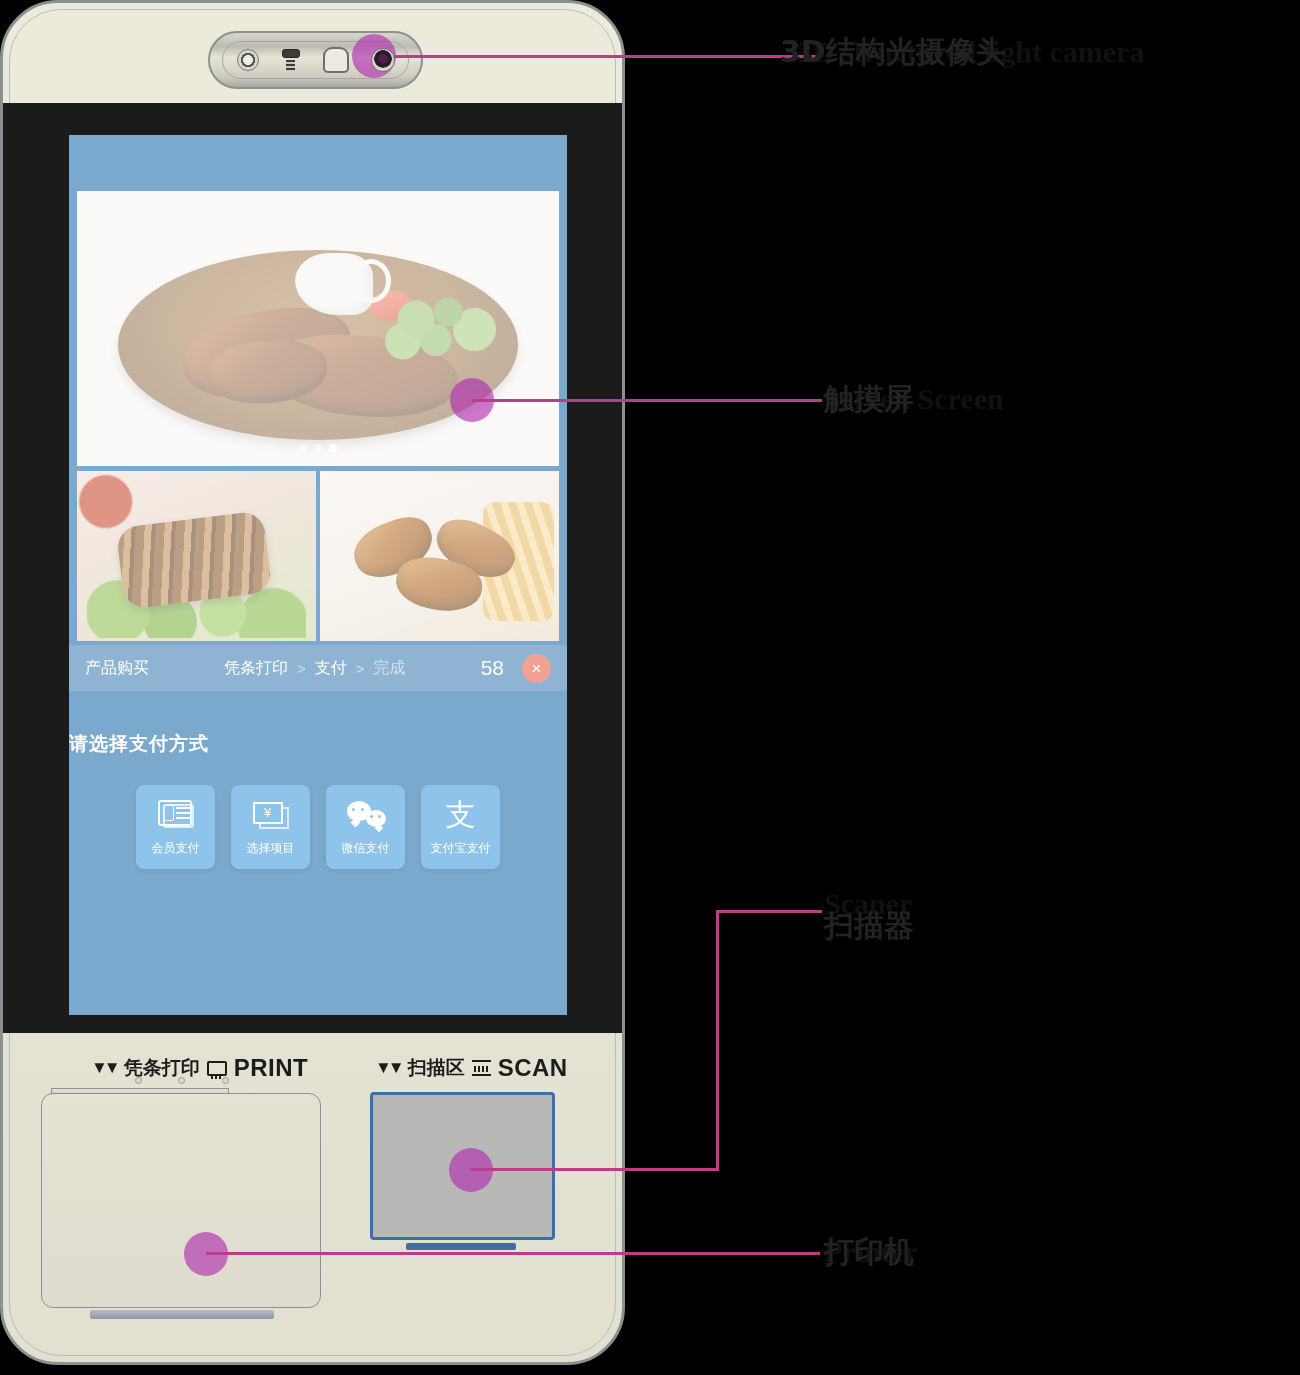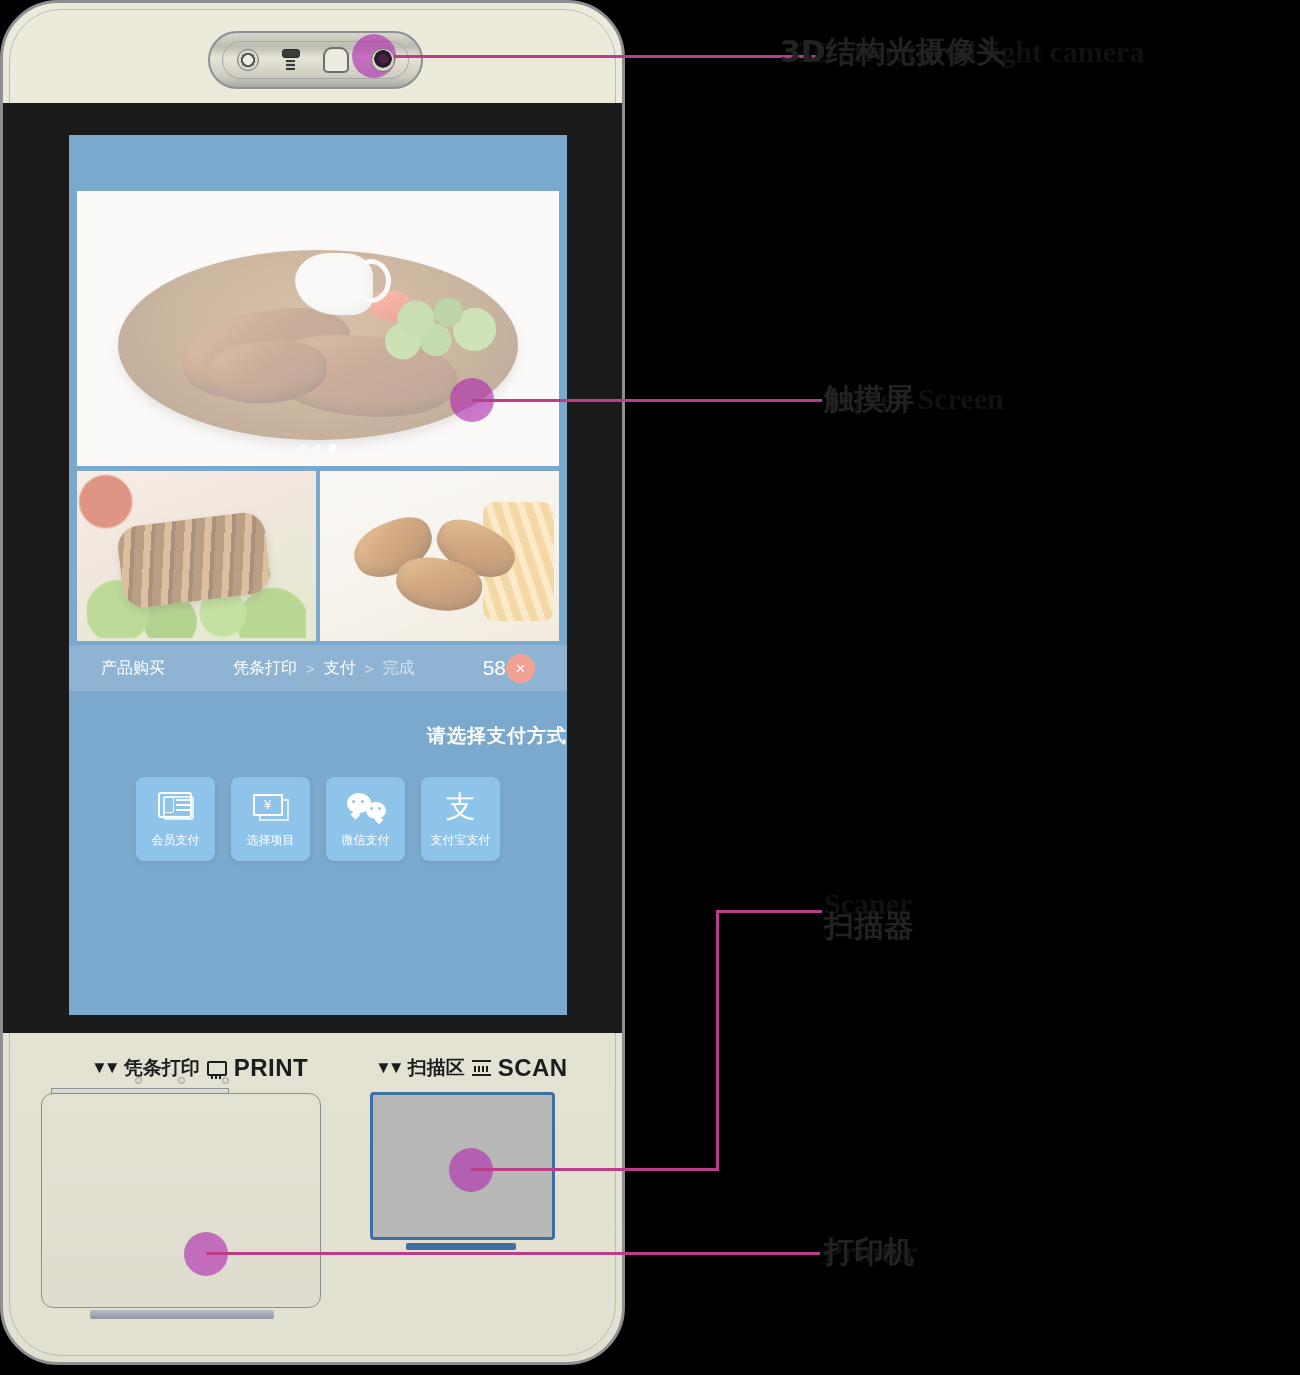--- a/index.html
+++ b/index.html
@@ -148,37 +148,37 @@
   .fries{
     position:absolute;right:2%;top:18%;width:30%;height:70%;
     background:repeating-linear-gradient(72deg,#e9bc62 0 8px,#f6dba0 8px 15px);
     border-radius:12px;
   }
   .thumb-fade{position:absolute;inset:0;background:rgba(255,255,255,.42);}
 
   
   #crumbbar{
     position:absolute;left:0;right:0;top:510px;height:46px;
-    background:#8fb4d3;display:flex;align-items:center;padding:0 32px;box-sizing:border-box;
+    background:#8fb4d3;display:flex;align-items:center;padding:0 16px;box-sizing:border-box;
     color:#ffffff;font-size:16px;
   }
   #crumb-title{flex:0 0 auto;}
   #crumb-path{flex:1;text-align:center;display:flex;justify-content:center;align-items:center;gap:9px;}
   .crumb-sep{color:#cfe0ee;font-size:15px;}
   .crumb-step.muted{color:#d2e1ed;}
-  #crumb-count{font-size:21px;}
+  #crumb-count{font-size:21px;margin-right:18px;}
   #crumb-close{
     width:29px;height:29px;border-radius:50%;background:#f2a294;
     display:flex;align-items:center;justify-content:center;color:#fff;font-size:17px;line-height:1;
   }
 
   
   #pay-panel{position:absolute;left:0;right:0;top:556px;bottom:0;background:#7aa9cd;}
   #pay-title{
-    text-align:right;color:#ffffff;font-size:19px;font-weight:bold;padding-top:32px;letter-spacing:1px;
+    text-align:left;color:#ffffff;font-size:19px;font-weight:bold;padding-top:40px;letter-spacing:1px;
   }
   #pay-methods{
     display:flex;justify-content:center;gap:16px;margin-top:28px;
   }
   .pay-card{
     width:79px;height:84px;border-radius:8px;background:#8ec3ea;
     display:flex;flex-direction:column;align-items:center;justify-content:center;gap:8px;
     box-shadow:0 2px 4px rgba(0,0,0,.08);
   }
   .pay-icon{width:42px;height:34px;position:relative;}

